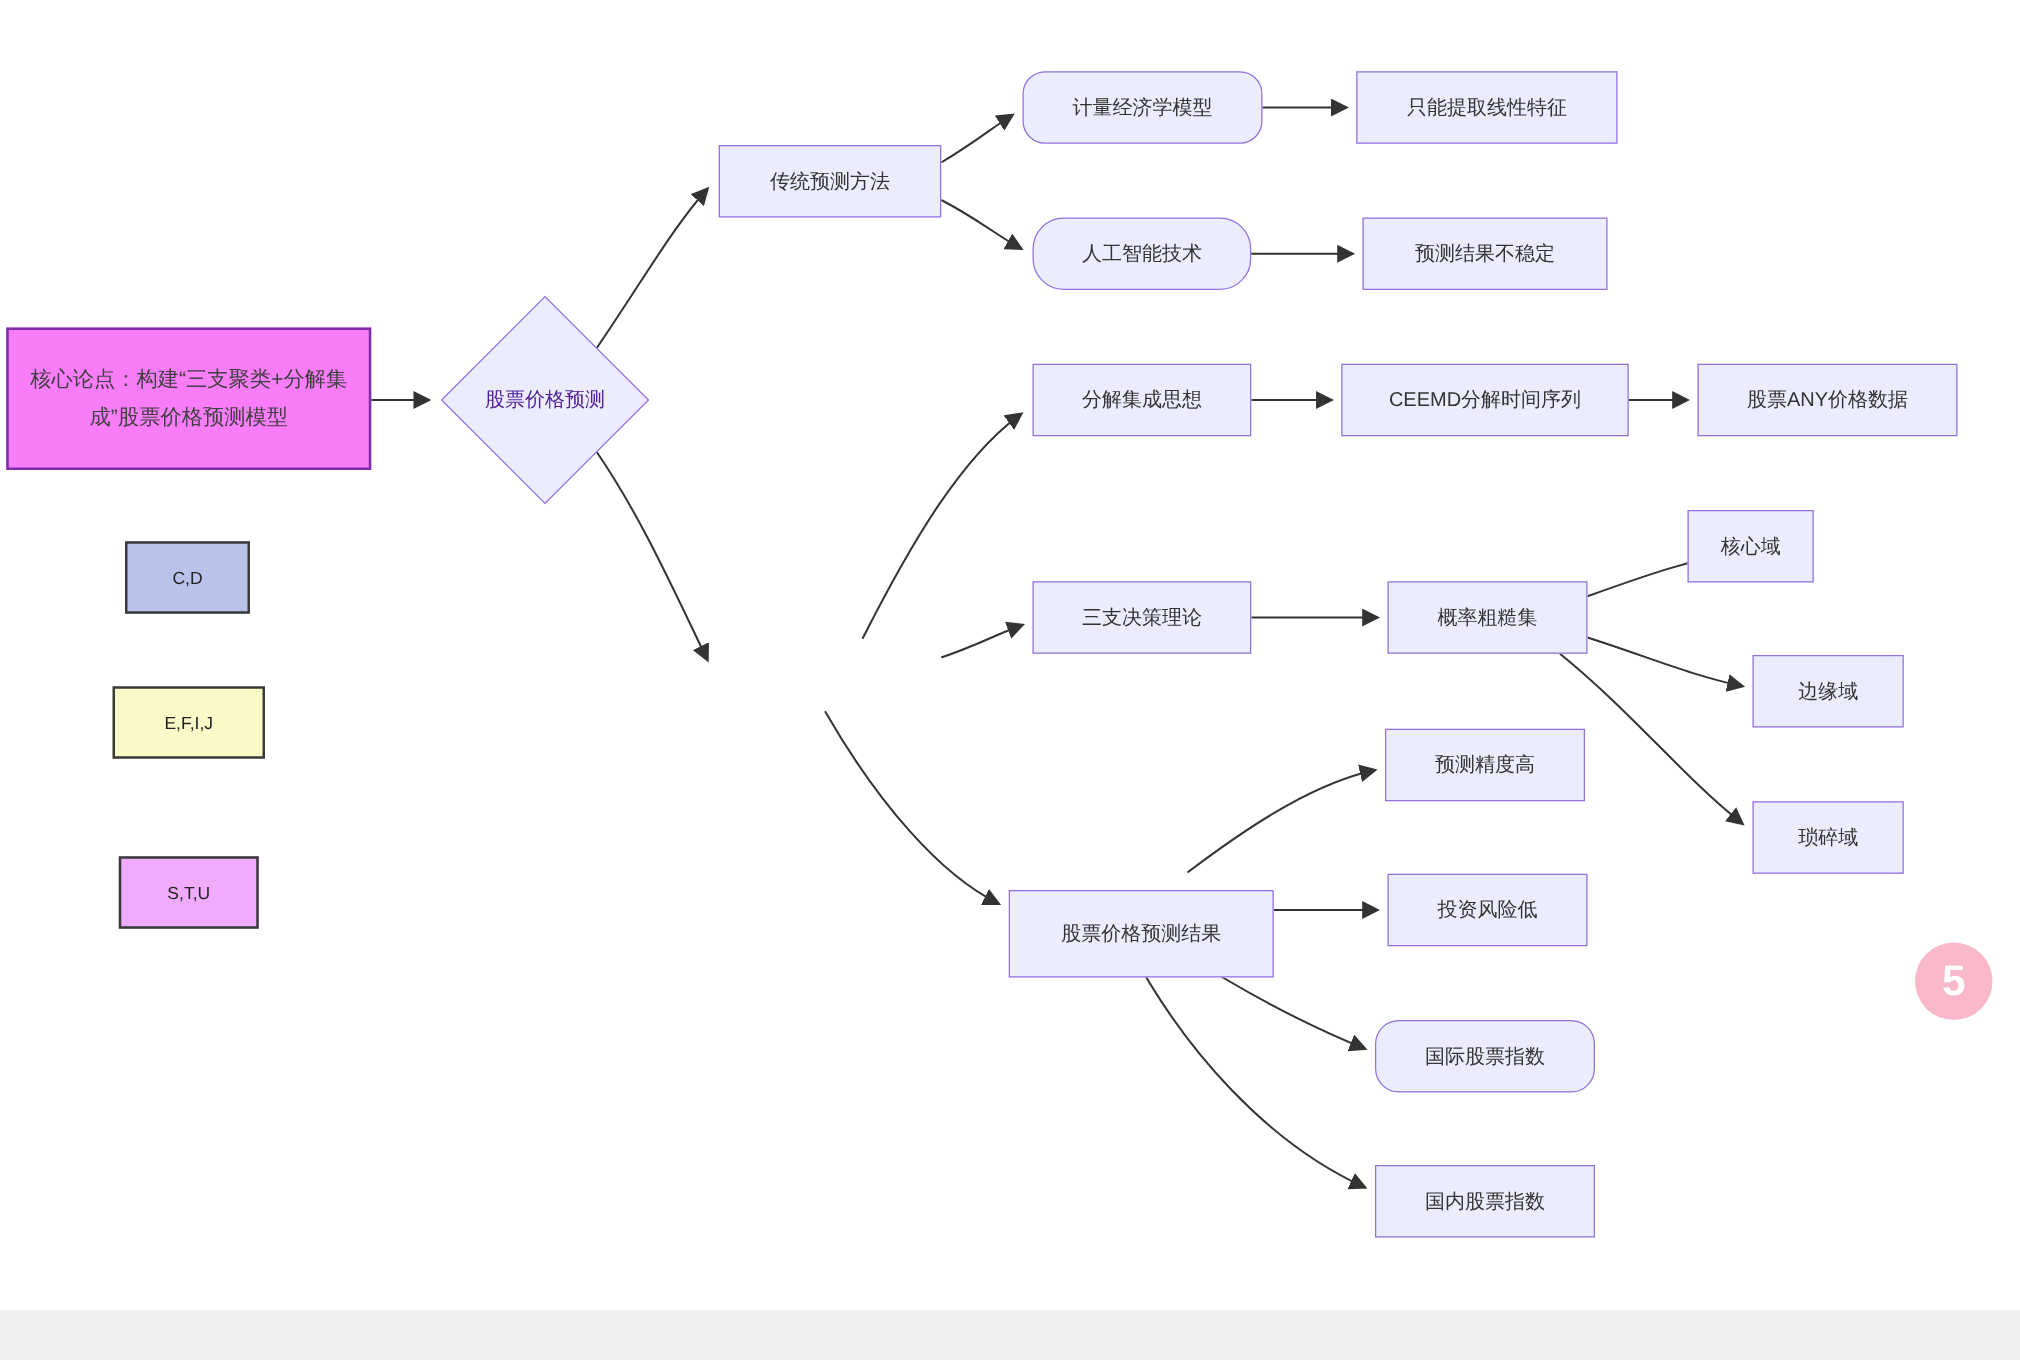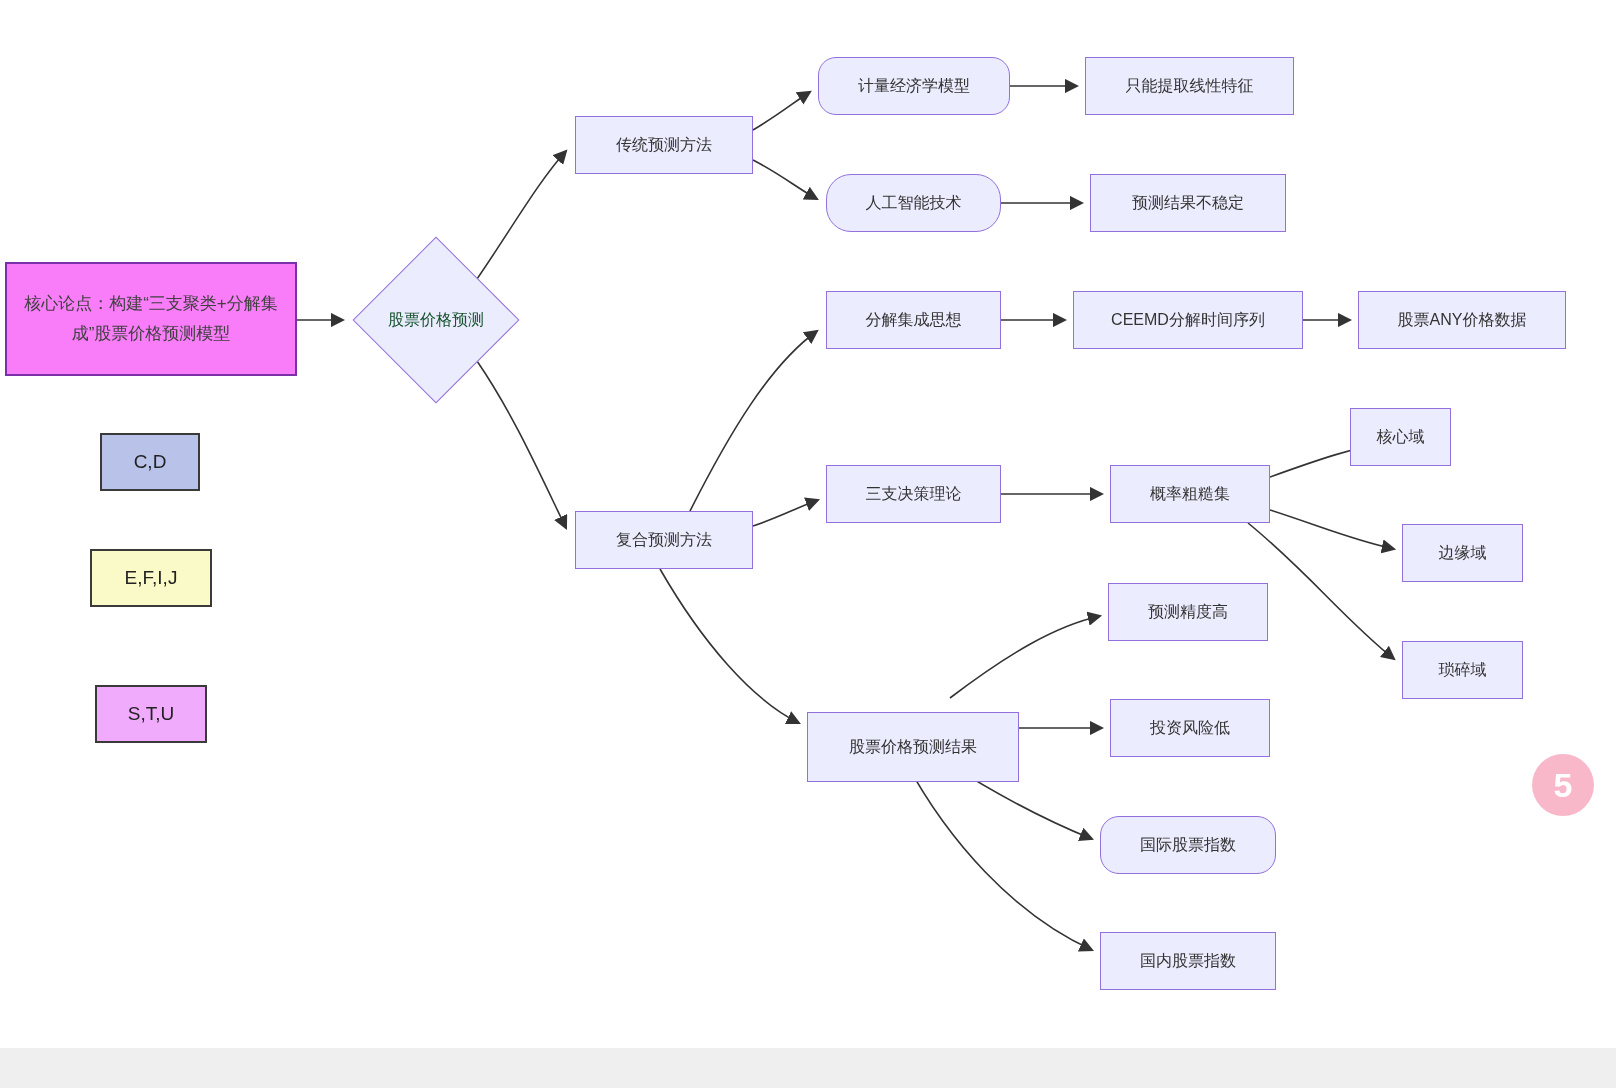--- a/index.html
+++ b/index.html
@@ -17,25 +17,25 @@
     position:absolute;z-index:2;display:flex;align-items:center;justify-content:center;
     background:#f97df9;border:2px solid #7b2fa8;color:#404040;font-size:17px;
     line-height:1.75;text-align:center;box-sizing:border-box;padding:6px 12px;
   }
   .diamond-shape{
     position:absolute;z-index:2;background:#ececff;border:1px solid #9370db;
     transform:rotate(45deg);box-sizing:border-box;
   }
   .diamond-label{
     position:absolute;z-index:3;display:flex;align-items:center;justify-content:center;
-    color:#14532d;font-size:16px;text-align:center;
+    color:#4c1d95;font-size:16px;text-align:center;
   }
   .legend-box{
     position:absolute;z-index:2;display:flex;align-items:center;justify-content:center;
-    border:2px solid #3a3a3a;color:#222;font-size:19px;box-sizing:border-box;
+    border:2px solid #3a3a3a;color:#222;font-size:14px;box-sizing:border-box;
   }
   .legend-blue{background:#b9c3ea;}
   .legend-yellow{background:#fafac8;}
   .legend-green{background:#f0abfc;margin-top:19px;}
   .floating-badge{
     position:absolute;z-index:4;width:62px;height:62px;border-radius:50%;
     background:#f9b8ca;color:#ffffff;font-size:34px;font-weight:bold;
     display:flex;align-items:center;justify-content:center;
   }
   .bottom-bar{
@@ -83,21 +83,20 @@
 
   <div class="diamond-shape" style="left:377px;top:261px;width:118px;height:118px;"></div>
   <div class="diamond-label" style="left:352px;top:236px;width:168px;height:168px;">股票价格预测</div>
 
   <div class="node" style="left:575px;top:116px;width:178px;height:58px;">传统预测方法</div>
   <div class="node" style="left:818px;top:57px;width:192px;height:58px;border-radius:18px;">计量经济学模型</div>
   <div class="node" style="left:1085px;top:57px;width:209px;height:58px;">只能提取线性特征</div>
   <div class="node" style="left:826px;top:174px;width:175px;height:58px;border-radius:25px;">人工智能技术</div>
   <div class="node" style="left:1090px;top:174px;width:196px;height:58px;">预测结果不稳定</div>
 
-  <div class="node" style="left:575px;top:511px;width:178px;height:58px;">复合预测方法</div>
   <div class="node" style="left:826px;top:291px;width:175px;height:58px;">分解集成思想</div>
   <div class="node" style="left:1073px;top:291px;width:230px;height:58px;">CEEMD分解时间序列</div>
   <div class="node" style="left:1358px;top:291px;width:208px;height:58px;">股票ANY价格数据</div>
 
   <div class="node" style="left:826px;top:465px;width:175px;height:58px;">三支决策理论</div>
   <div class="node" style="left:1110px;top:465px;width:160px;height:58px;">概率粗糙集</div>
   <div class="node" style="left:1350px;top:408px;width:101px;height:58px;">核心域</div>
   <div class="node" style="left:1402px;top:524px;width:121px;height:58px;">边缘域</div>
   <div class="node" style="left:1402px;top:641px;width:121px;height:58px;">琐碎域</div>
 

